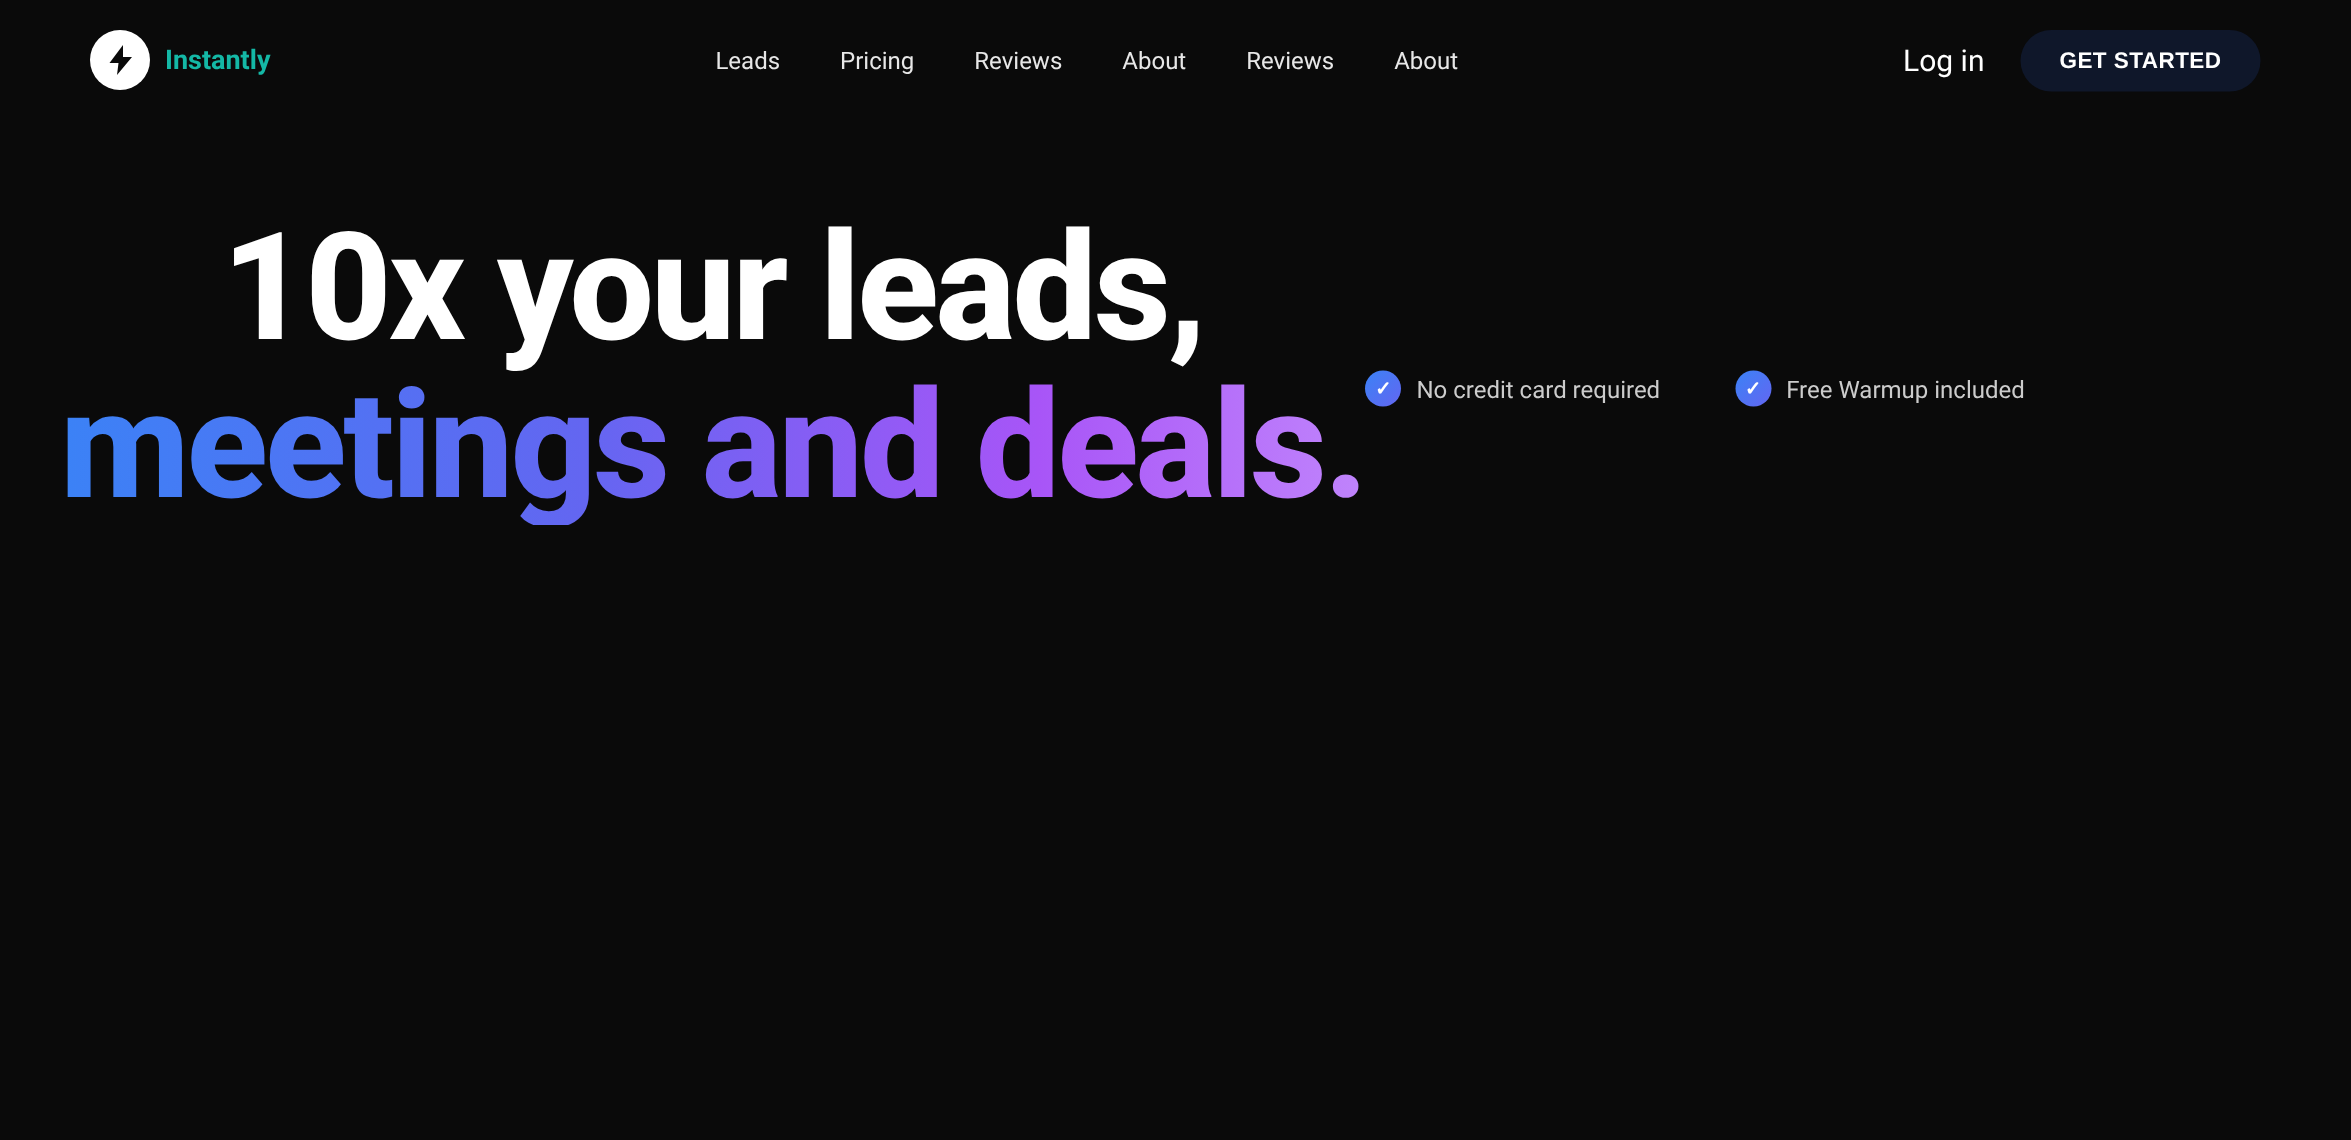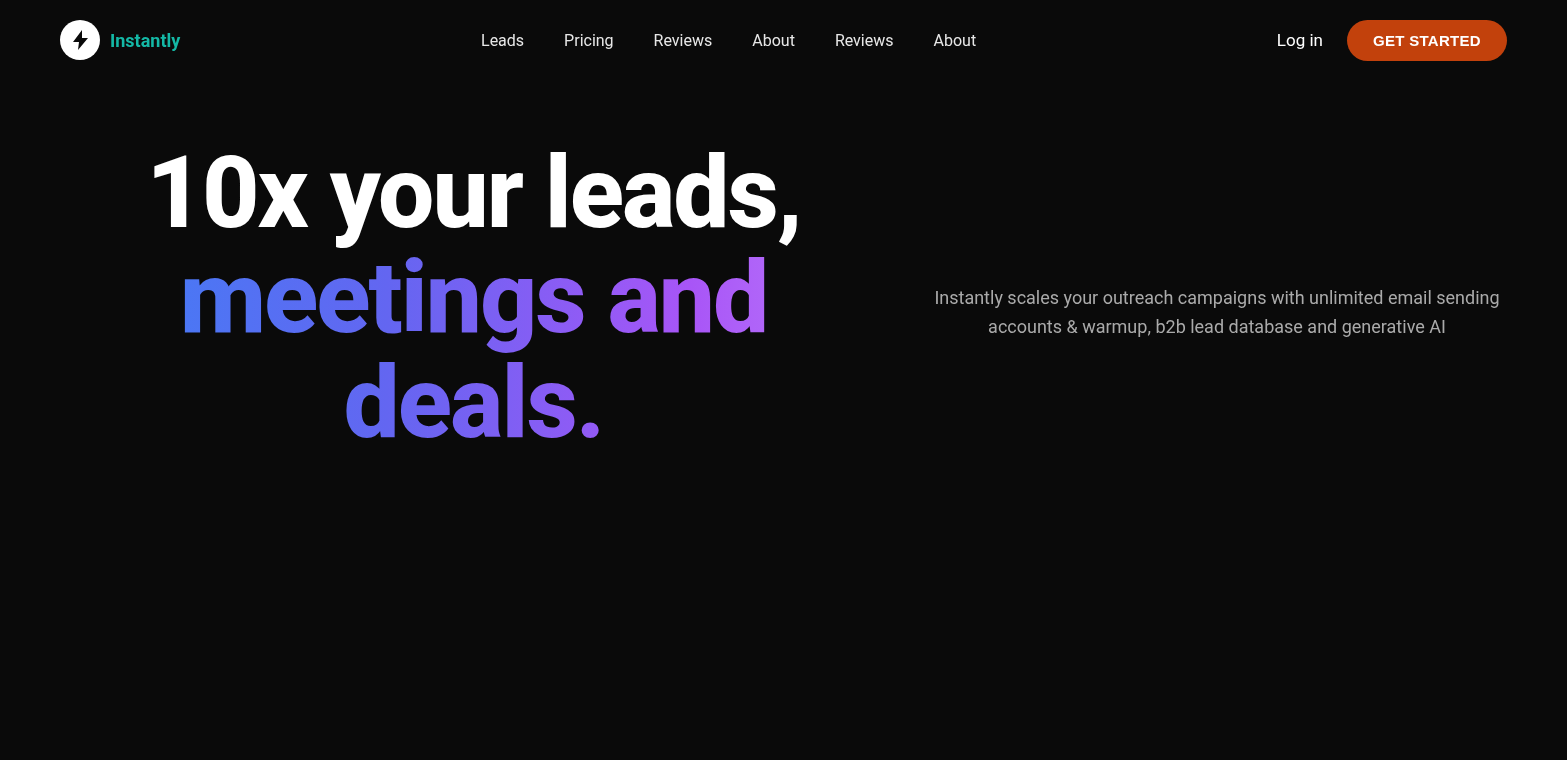--- a/index.html
+++ b/index.html
@@ -72,28 +72,28 @@
     .nav-right {
       display: flex;
       align-items: center;
       gap: 24px;
     }
 
     .login-btn {
       color: #ffffff;
       background: none;
       border: none;
-      font-size: 17px;
+      font-size: 20px;
       font-weight: 400;
       cursor: pointer;
       text-decoration: none;
     }
 
     .get-started-btn {
-      background: #c2410c;
+      background: #0f172a;
       color: #ffffff;
       border: none;
       padding: 12px 26px;
       border-radius: 50px;
       font-size: 15px;
       font-weight: 600;
       cursor: pointer;
       letter-spacing: 0.3px;
     }
 
@@ -213,16 +213,25 @@
     <button class="get-started-btn">GET STARTED</button>
   </div>
 </nav>
 
 <section class="hero">
   <h1 class="hero-headline">
     <span class="line1">10x your leads,</span>
     <span class="line2">meetings and deals.</span>
   </h1>
 
-  <p class="hero-subtext">Instantly scales your outreach campaigns with unlimited email sending accounts &amp; warmup, b2b lead database and generative AI</p>
-
-
+
+
+  <div class="trust-badges">
+    <div class="trust-item">
+      <div class="check-icon"></div>
+      <span>No credit card required</span>
+    </div>
+    <div class="trust-item">
+      <div class="check-icon"></div>
+      <span>Free Warmup included</span>
+    </div>
+  </div>
 </section>
 
 </body></html>

